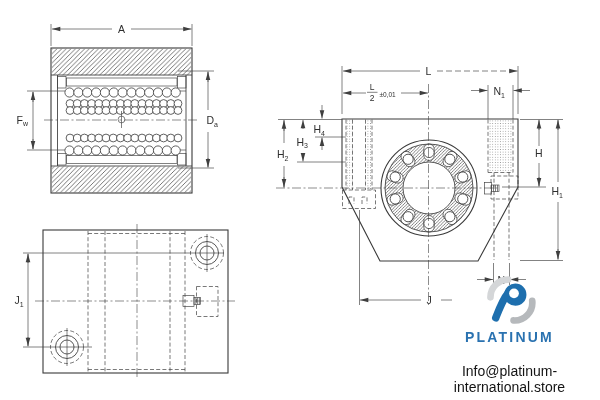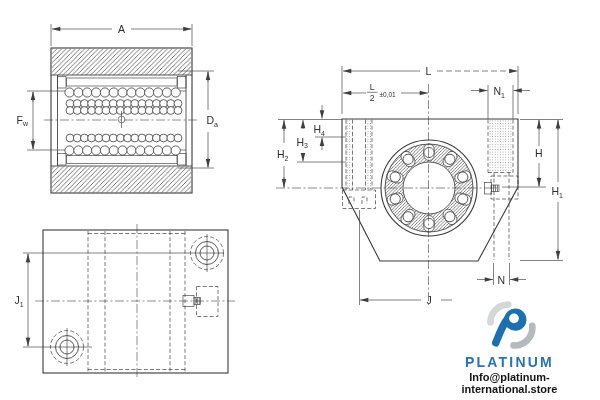--- a/index.html
+++ b/index.html
@@ -11,21 +11,21 @@
   svg .frak{font-size:8.5px;}
   .ol{stroke:#3a3a3a;stroke-width:1.1;fill:none;stroke-linejoin:miter;}
   .ol2{stroke:#3a3a3a;stroke-width:0.85;fill:none;}
   .tl{stroke:#3f3f3f;stroke-width:0.65;fill:none;}
   .cl{stroke:#3f3f3f;stroke-width:0.6;fill:none;stroke-dasharray:9 2.5 2 2.5;}
   .hid{stroke:#3f3f3f;stroke-width:0.7;fill:none;stroke-dasharray:4 2.2;}
   .ball{fill:#fff;stroke:#3a3a3a;stroke-width:0.8;}
   .slot{fill:#fff;stroke:#3a3a3a;stroke-width:0.7;}
   .footer{position:absolute;right:8px;bottom:5px;width:165px;text-align:center;}
   .footer .brand{color:#2a72b0;font-weight:bold;font-size:14px;letter-spacing:2.2px;margin-top:1px;}
-  .footer .email{color:#141414;font-weight:700;font-size:11px;margin-top:1px;}
+  .footer .email{color:#141414;font-weight:400;font-size:14px;margin-top:18px;}
 </style>
 </head>
 <body>
 
 <div id="stage">
 <svg width="600" height="400" viewBox="0 0 600 400">
   <defs>
     <marker id="ar" markerUnits="userSpaceOnUse" markerWidth="9" markerHeight="6" refX="8.6" refY="3" orient="auto">
       <path d="M0.3,0.7 L8.6,3 L0.3,5.3 Z" fill="#3f3f3f"></path>
     </marker>

